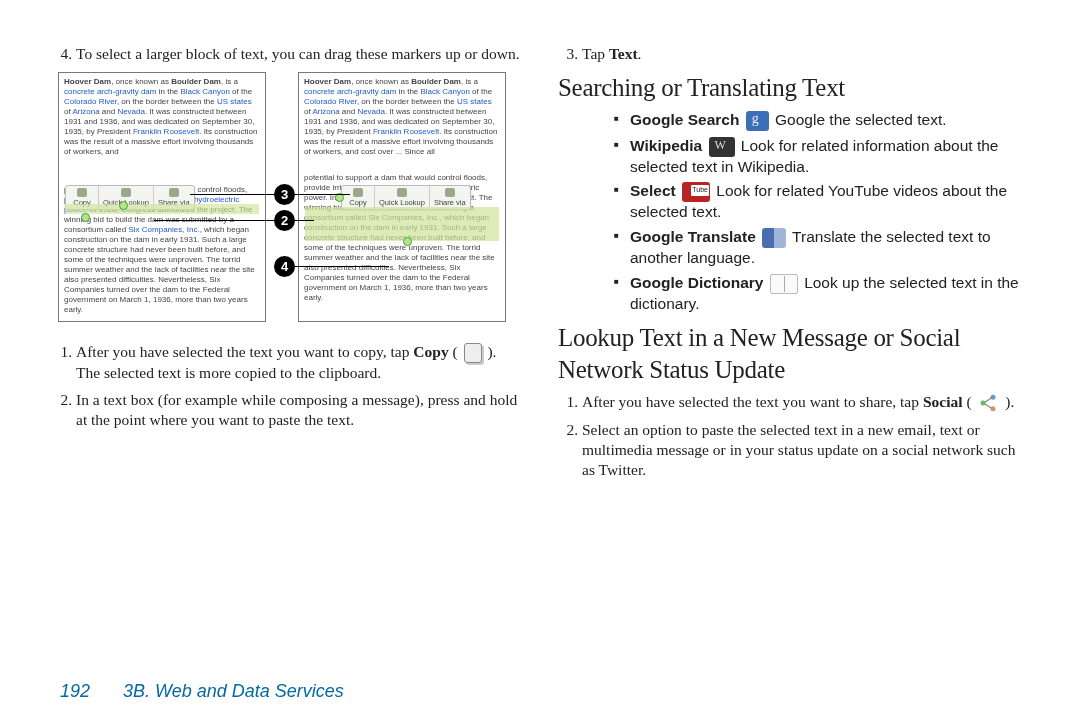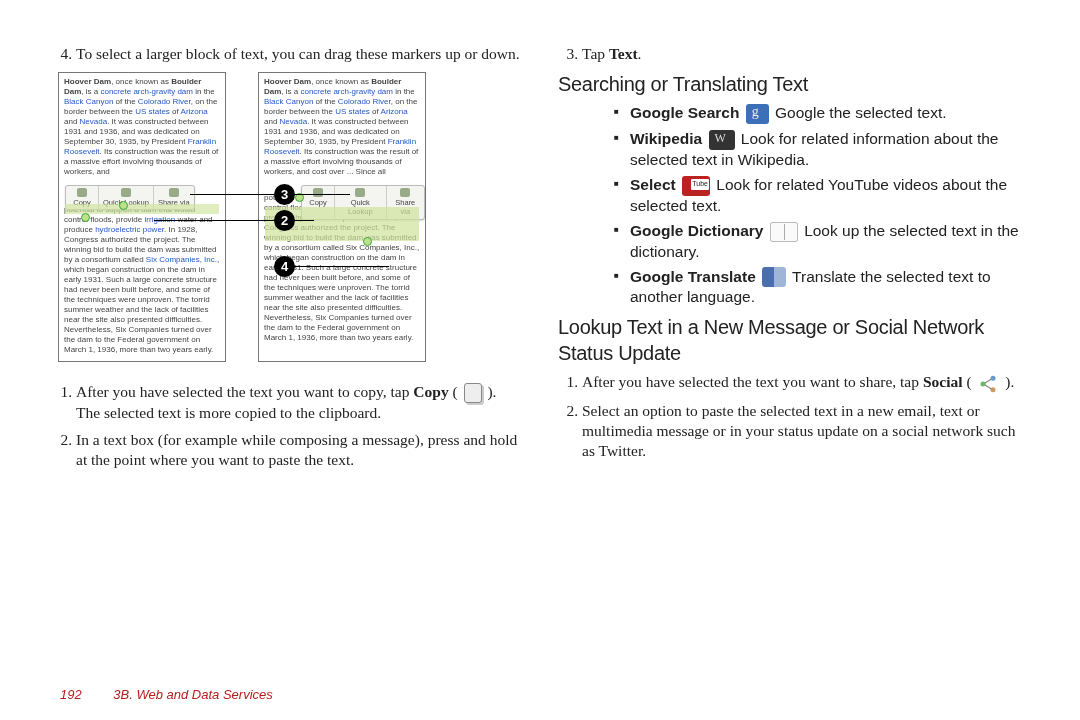--- a/index.html
+++ b/index.html
@@ -22,23 +22,24 @@
     width: 50%;
     box-sizing: border-box;
     padding: 0 12px;
     font-size: 15.5px;
     line-height: 1.28;
   }
   .col-left { padding-right: 18px; }
   .col-right { padding-left: 18px; }
 
   .heading {
-    font-size: 20px;
+    font-size: 25px;
     margin: 8px 0 6px 0;
     letter-spacing: -0.3px;
+    font-family: Liberation Serif, serif;
   }
 
   ol { margin: 2px 0 8px 0; padding-left: 24px; font-family: Liberation Serif, serif; }
   li { margin-bottom: 7px; }
 
   .bold { font-weight: bold; }
 
   .sub-bullets { list-style: none; padding-left: 24px; margin: 4px 0 8px 0; }
   .sub-bullets li { position: relative; padding-left: 8px; margin-bottom: 5px; margin-left: 40px; }
   .sub-bullets li::before {
@@ -48,22 +49,22 @@
     left: -8px;
     top: 4px;
     color: #222;
   }
 
   .footer {
     position: absolute;
     left: 60px;
     bottom: 18px;
     font-style: italic;
-    font-size: 13px;
-    color: #b91c1c;
+    font-size: 18px;
+    color: #0369a1;
   }
   .footer .pagenum { font-style: italic; margin-right: 28px; }
 
   
   .icon {
     display: inline-block;
     vertical-align: middle;
     width: 22px; height: 18px;
     border-radius: 3px;
     margin: 0 2px;
@@ -142,21 +143,21 @@
   .icon-share svg { width: 22px; height: 20px; }
 
   
   .shots {
     display: flex;
     gap: 32px;
     margin: 6px 0 20px 6px;
     position: relative;
   }
   .shot {
-    width: 168px;
+    width: 208px;
     border: 1px solid #777;
     font-size: 8px;
     color: #444;
     line-height: 1.25;
     padding: 4px 5px 6px 5px;
     box-sizing: border-box;
     position: relative;
     background: #fff;
   }
   .shot .link { color: #2259c6; }
@@ -341,28 +342,28 @@
         <span class="bold">Wikipedia</span>
         <span class="icon icon-wiki"></span>
         <span> Look for related information about the selected text in Wikipedia.</span>
       </li>
       <li>
         <span class="bold">Select</span>
         <span class="icon icon-yt"></span>
         <span> Look for related YouTube videos about the selected text.</span>
       </li>
       <li>
+        <span class="bold">Google Translate</span>
+        <span class="icon icon-trans"></span>
+        <span> Translate the selected text to another language.</span>
+      </li>
+      <li>
         <span class="bold">Google Dictionary</span>
         <span class="icon icon-dict"></span>
         <span> Look up the selected text in the dictionary.</span>
-      </li>
-      <li>
-        <span class="bold">Google Translate</span>
-        <span class="icon icon-trans"></span>
-        <span> Translate the selected text to another language.</span>
       </li>
     </ul>
 
     <div class="heading">Lookup Text in a New Message or Social Network Status Update</div>
 
     <ol>
       <li>
         <span>After you have selected the text you want to share, tap </span><span class="bold">Social</span><span> ( </span>
         <span class="icon icon-share">
           <svg viewBox="0 0 24 24">

